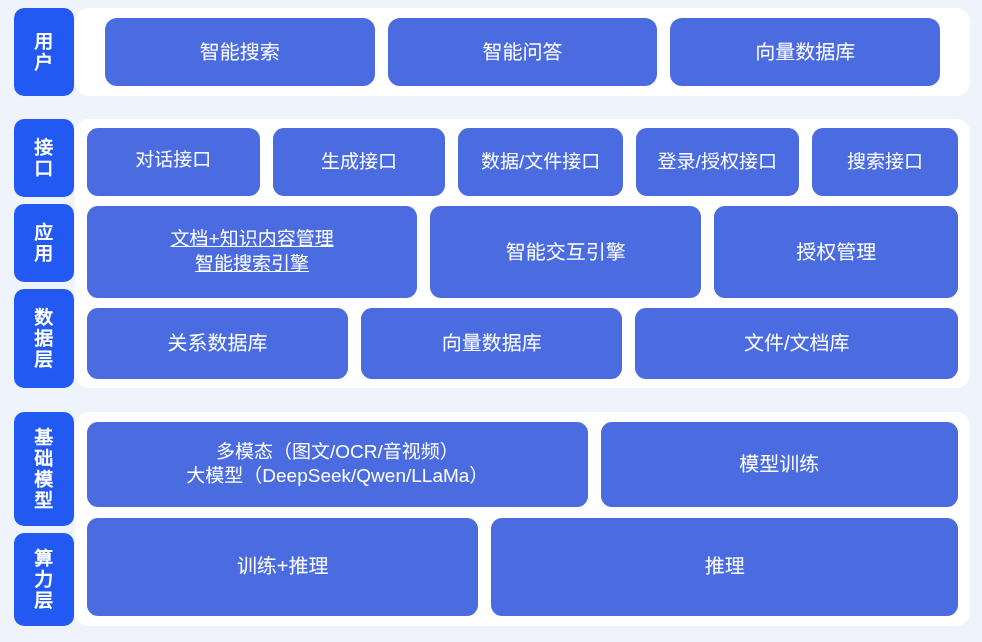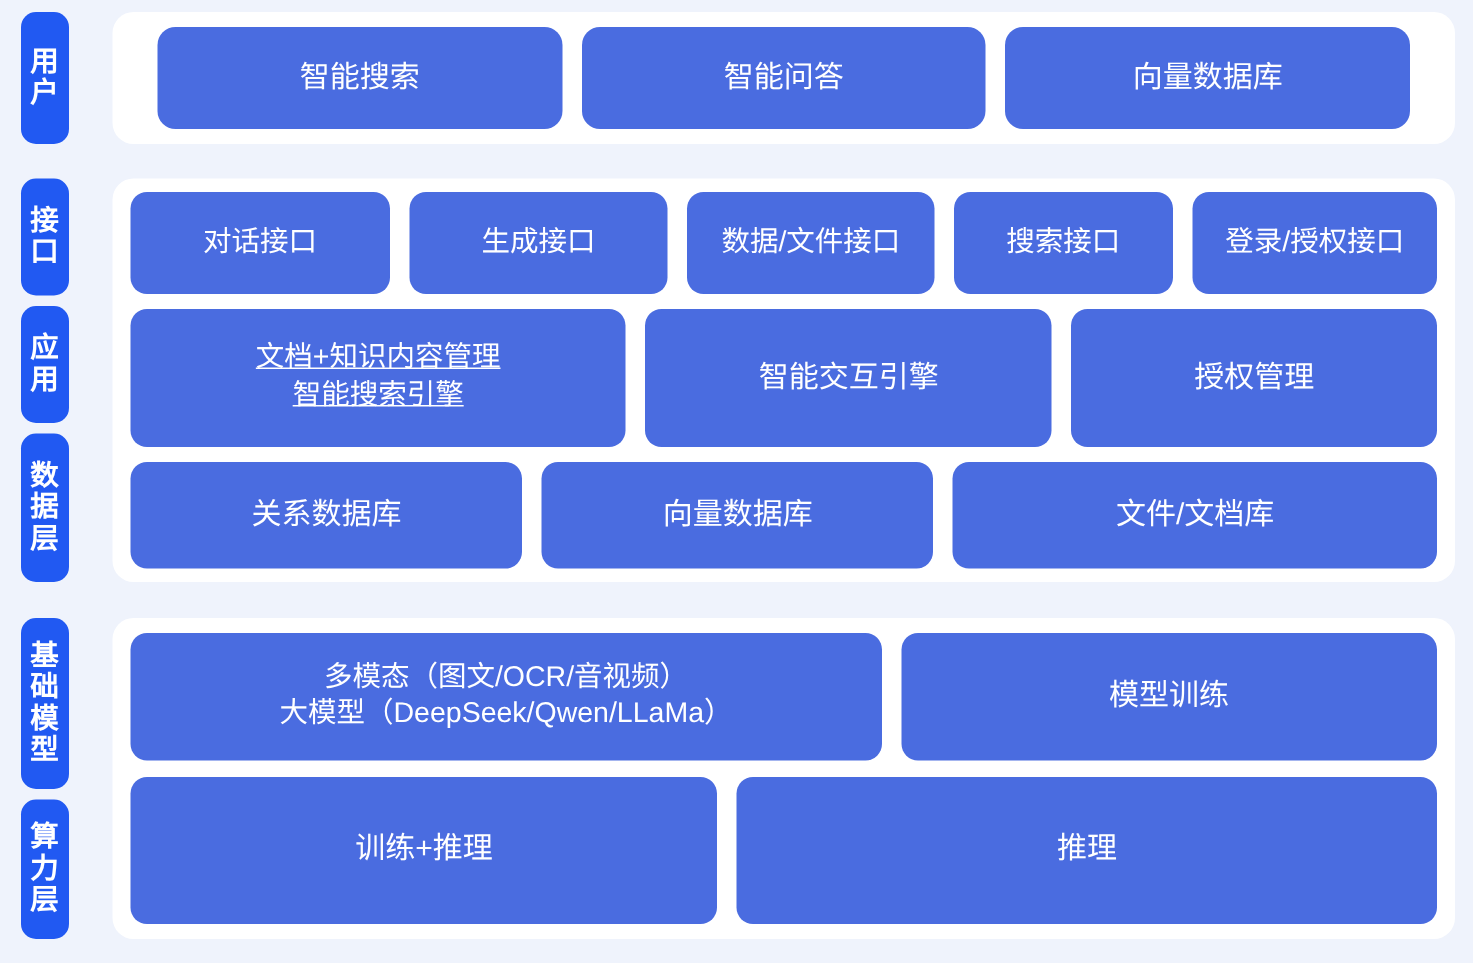--- a/index.html
+++ b/index.html
@@ -51,21 +51,21 @@
     justify-content: center;
     text-align: center;
     font-size: 19px;
     font-weight: 700;
     line-height: 1.12;
     letter-spacing: 0.5px;
     writing-mode: horizontal-tb;
     word-break: break-all;
     padding: 4px 2px;
     box-sizing: border-box;
-    width: 32px;
+    width: 60px;
   }
   .rail-label span {
     display: block;
     width: 22px;
   }
   .rail-1 { flex: 1 1 auto; }
 
   
   .panel {
     flex: 1 1 auto;
@@ -107,21 +107,21 @@
     font-size: 19px;
     line-height: 1.3;
   }
 
   
   .row-user .box { flex: 1 1 0; border-radius: 12px; }
 
   
   .row-interface { height: 58px; }
   .row-interface .box { font-size: 19px; }
-  .if-0 { flex: 1.30 1 0; }
+  .if-0 { flex: 1.30 1 0; font-family: Liberation Mono, monospace; }
   .if-1 { flex: 1.30 1 0; }
   .if-2 { flex: 1.23 1 0; }
   .if-3 { flex: 1.08 1 0; }
   .if-4 { flex: 1.22 1 0; }
 
   
   .row-app { height: 83px; }
   .app-0 { flex: 1.38 1 0; text-decoration: underline; }
   .app-1 { flex: 1.12 1 0; }
   .app-2 { flex: 1.00 1 0; }
@@ -175,22 +175,22 @@
       <div class="rail-label rail-1">
         <span>数据层</span>
       </div>
     </div>
     <div class="panel panel-middle">
 
       <div class="row row-interface">
         <div class="box if-0">对话接口</div>
         <div class="box if-1">生成接口</div>
         <div class="box if-2">数据/文件接口</div>
+        <div class="box if-4">登录/授权接口</div>
         <div class="box if-3">搜索接口</div>
-        <div class="box if-4">登录/授权接口</div>
       </div>
 
       <div class="row row-app">
         <div class="box box-multiline app-0">文档+知识内容管理
 智能搜索引擎</div>
         <div class="box app-1">智能交互引擎</div>
         <div class="box app-3">授权管理</div>
       </div>
 
       <div class="row row-data">

